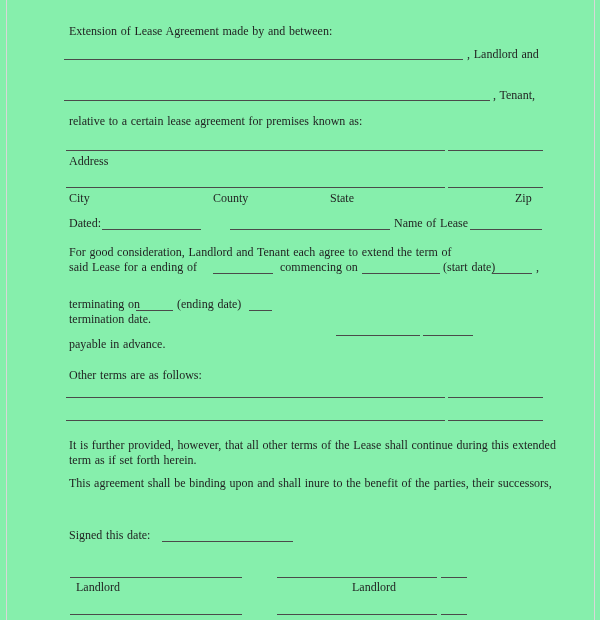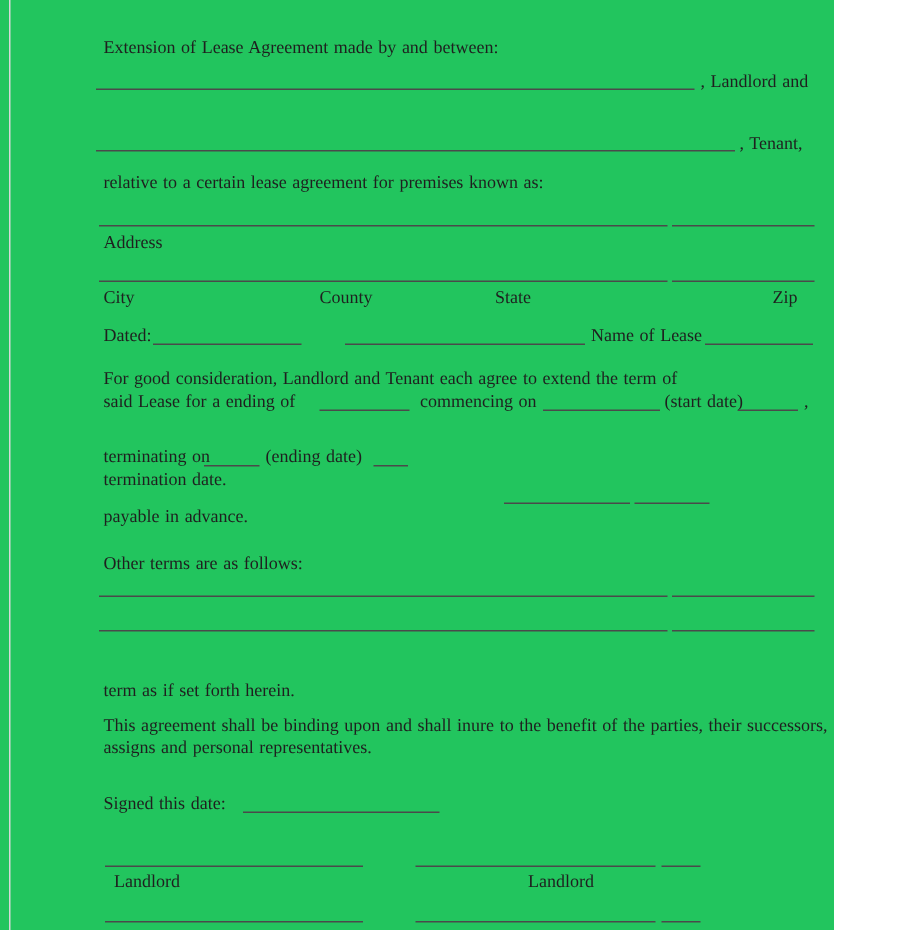--- a/index.html
+++ b/index.html
@@ -1,19 +1,19 @@
 <!DOCTYPE html>
 <html><head>
 <meta charset="utf-8">
 <style>
   html,body{margin:0;padding:0;background:#fff;}
   .page{
     position:relative;
-    width:556px;height:620px;
-    background:#22c55e;
+    width:600px;height:620px;
+    background:#86efac;
     overflow:hidden;
     font-family:"Liberation Serif","DejaVu Serif",serif;
     font-size:12px;
     line-height:1.2;
     color:#1f1f1f;
     word-spacing:0.06em;
   }
   .edge{position:absolute;top:0;bottom:0;width:1px;background:#d8d8d8;}
   .t{position:absolute;white-space:nowrap;}
   .rule{position:absolute;height:1px;background:#4a4a4a;}
@@ -71,24 +71,24 @@
   <div class="rule" style="left:336px;top:335px;width:84px"></div>
   <div class="rule" style="left:423px;top:335px;width:50px"></div>
   <span class="t" style="left:69px;top:337px">payable in advance.</span>
 
   <span class="t" style="left:69px;top:368px">Other terms are as follows:</span>
   <div class="rule" style="left:66px;top:397px;width:379px"></div>
   <div class="rule" style="left:448px;top:397px;width:95px"></div>
   <div class="rule" style="left:66px;top:420px;width:379px"></div>
   <div class="rule" style="left:448px;top:420px;width:95px"></div>
 
+  <span class="t" style="left:69px;top:438px">It is further provided, however, that all other terms of the Lease shall continue during this extended</span>
   <span class="t" style="left:69px;top:476px">This agreement shall be binding upon and shall inure to the benefit of the parties, their successors,</span>
 
   <span class="t" style="left:69px;top:453px">term as if set forth herein.</span>
-  <span class="t" style="left:69px;top:491px">assigns and personal representatives.</span>
 
   <span class="t" style="left:69px;top:528px">Signed this date:</span>
   <div class="rule" style="left:162px;top:541px;width:131px"></div>
 
   <div class="rule" style="left:70px;top:577px;width:172px"></div>
   <div class="rule" style="left:277px;top:577px;width:160px"></div>
   <div class="rule" style="left:441px;top:577px;width:26px"></div>
   <span class="t" style="left:76px;top:580px">Landlord</span>
   <span class="t" style="left:352px;top:580px">Landlord</span>
 

